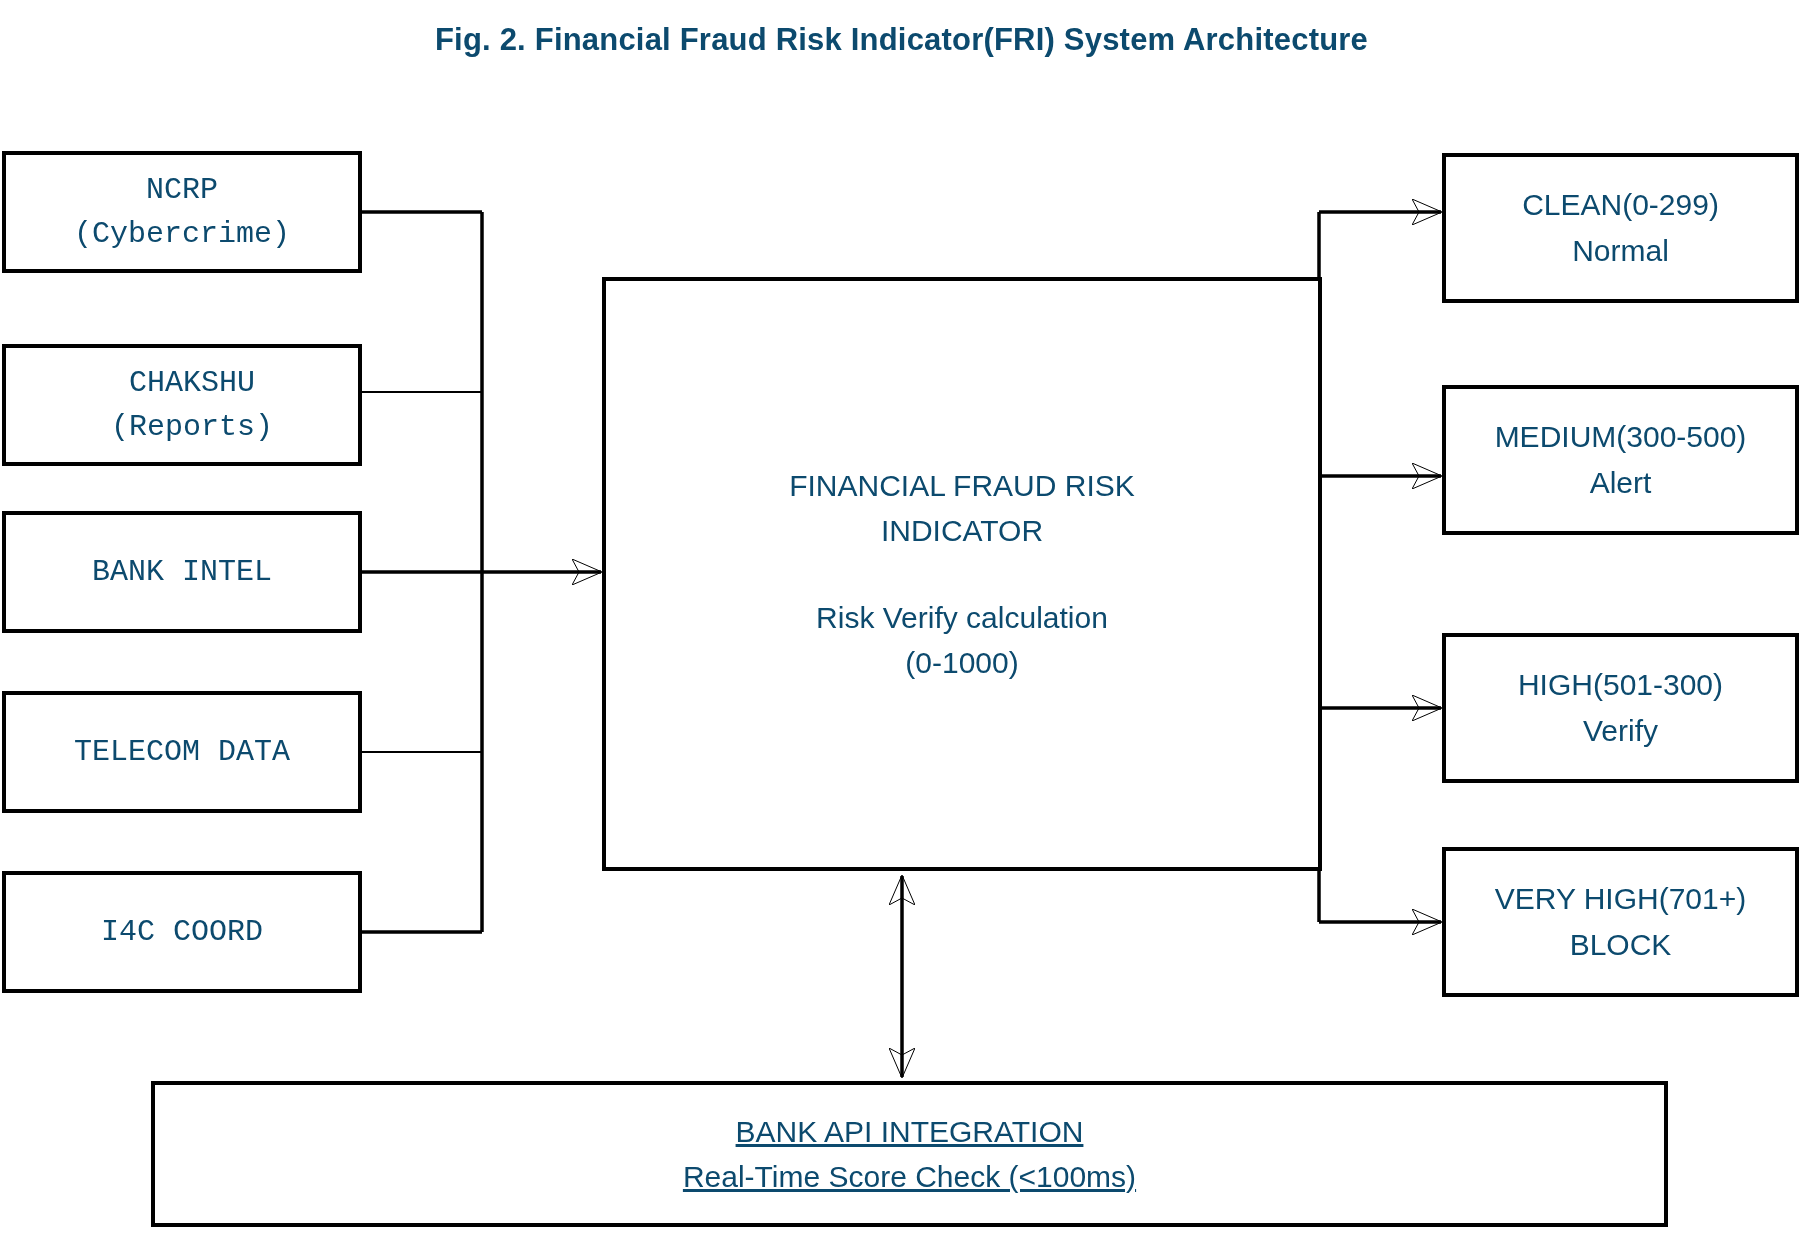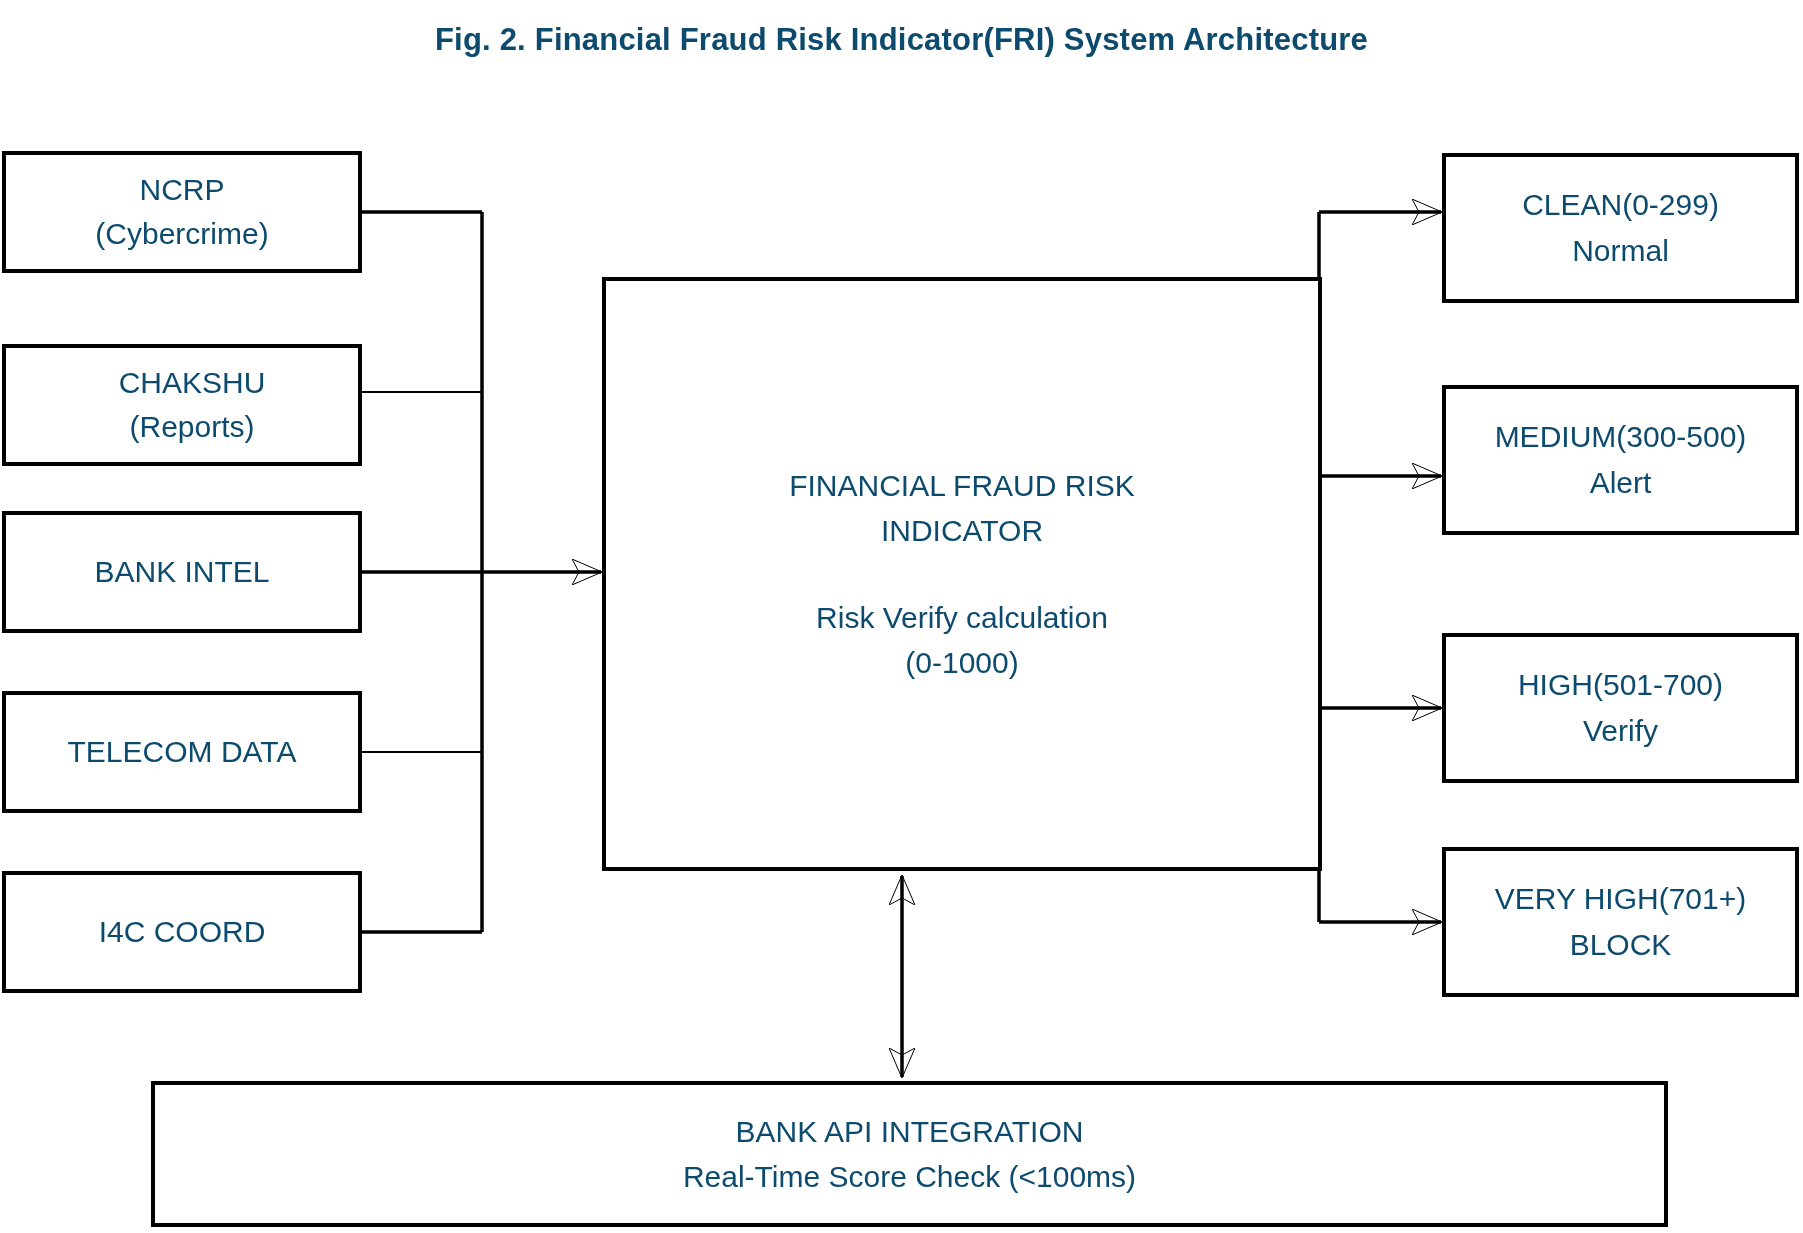--- a/index.html
+++ b/index.html
@@ -33,21 +33,21 @@
     background: #ffffff;
     display: flex;
     flex-direction: column;
     align-items: center;
     justify-content: center;
     text-align: center;
     font-size: 30px;
     line-height: 44px;
   }
   
-  .src { left: 2px; width: 360px; height: 122px; }
+  .src { left: 2px; width: 360px; height: 122px; font-family: Liberation Mono, monospace; }
   #box-ncrp     { top: 151px; }
   #box-chakshu  { top: 344px; padding-left: 20px; }
   #box-bankintel{ top: 511px; }
   #box-telecom  { top: 691px; }
   #box-i4c      { top: 871px; }
   
   #box-core {
     left: 602px; top: 277px; width: 720px; height: 594px;
     line-height: 45px;
   }
@@ -55,20 +55,21 @@
   
   .out { left: 1442px; width: 357px; height: 150px; line-height: 46px; }
   #box-clean    { top: 153px; }
   #box-medium   { top: 385px; }
   #box-high     { top: 633px; }
   #box-veryhigh { top: 847px; }
   
   #box-bankapi {
     left: 151px; top: 1081px; width: 1517px; height: 146px;
     line-height: 45px;
+    text-decoration: underline;
   }
   #connector-layer {
     position: absolute;
     left: 0; top: 0;
     width: 1803px;
     height: 1233px;
   }
   #connector-layer path, #connector-layer line {
     stroke: #000000;
     fill: none;
@@ -136,21 +137,21 @@
 
   <div class="node out" id="box-clean">
     <span>CLEAN(0-299)</span>
     <span>Normal</span>
   </div>
   <div class="node out" id="box-medium">
     <span>MEDIUM(300-500)</span>
     <span>Alert</span>
   </div>
   <div class="node out" id="box-high">
-    <span>HIGH(501-700)</span>
+    <span>HIGH(501-300)</span>
     <span>Verify</span>
   </div>
   <div class="node out" id="box-veryhigh">
     <span>VERY HIGH(701+)</span>
     <span>BLOCK</span>
   </div>
 
   <div class="node" id="box-bankapi">
     <span>BANK API INTEGRATION</span>
     <span>Real-Time Score Check (&lt;100ms)</span>

